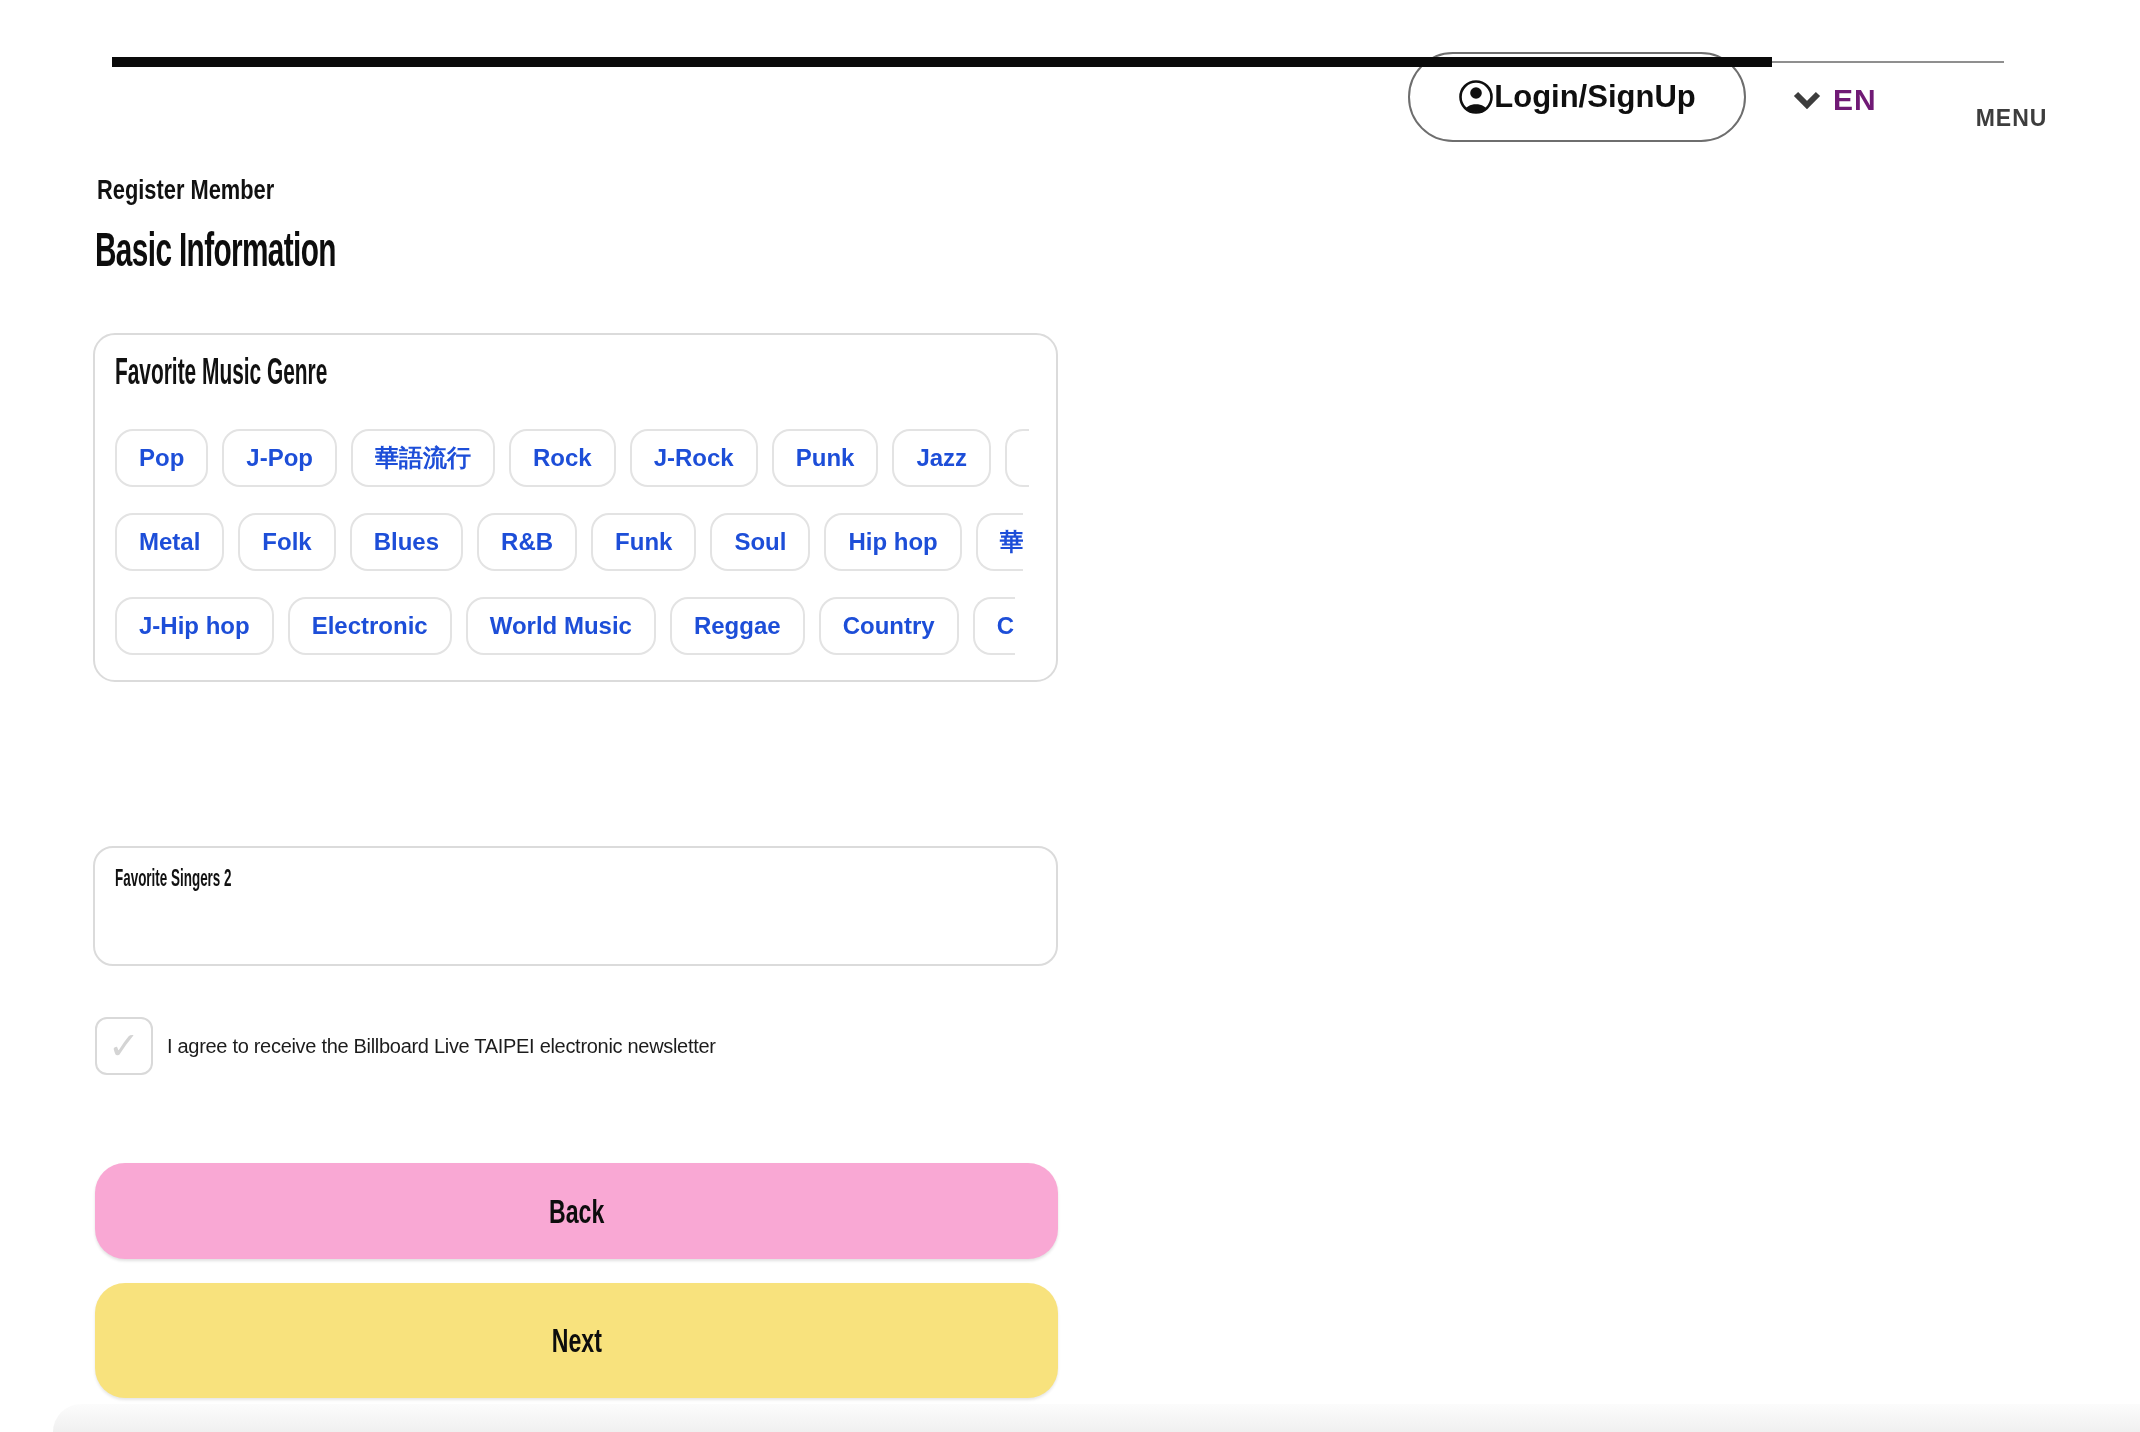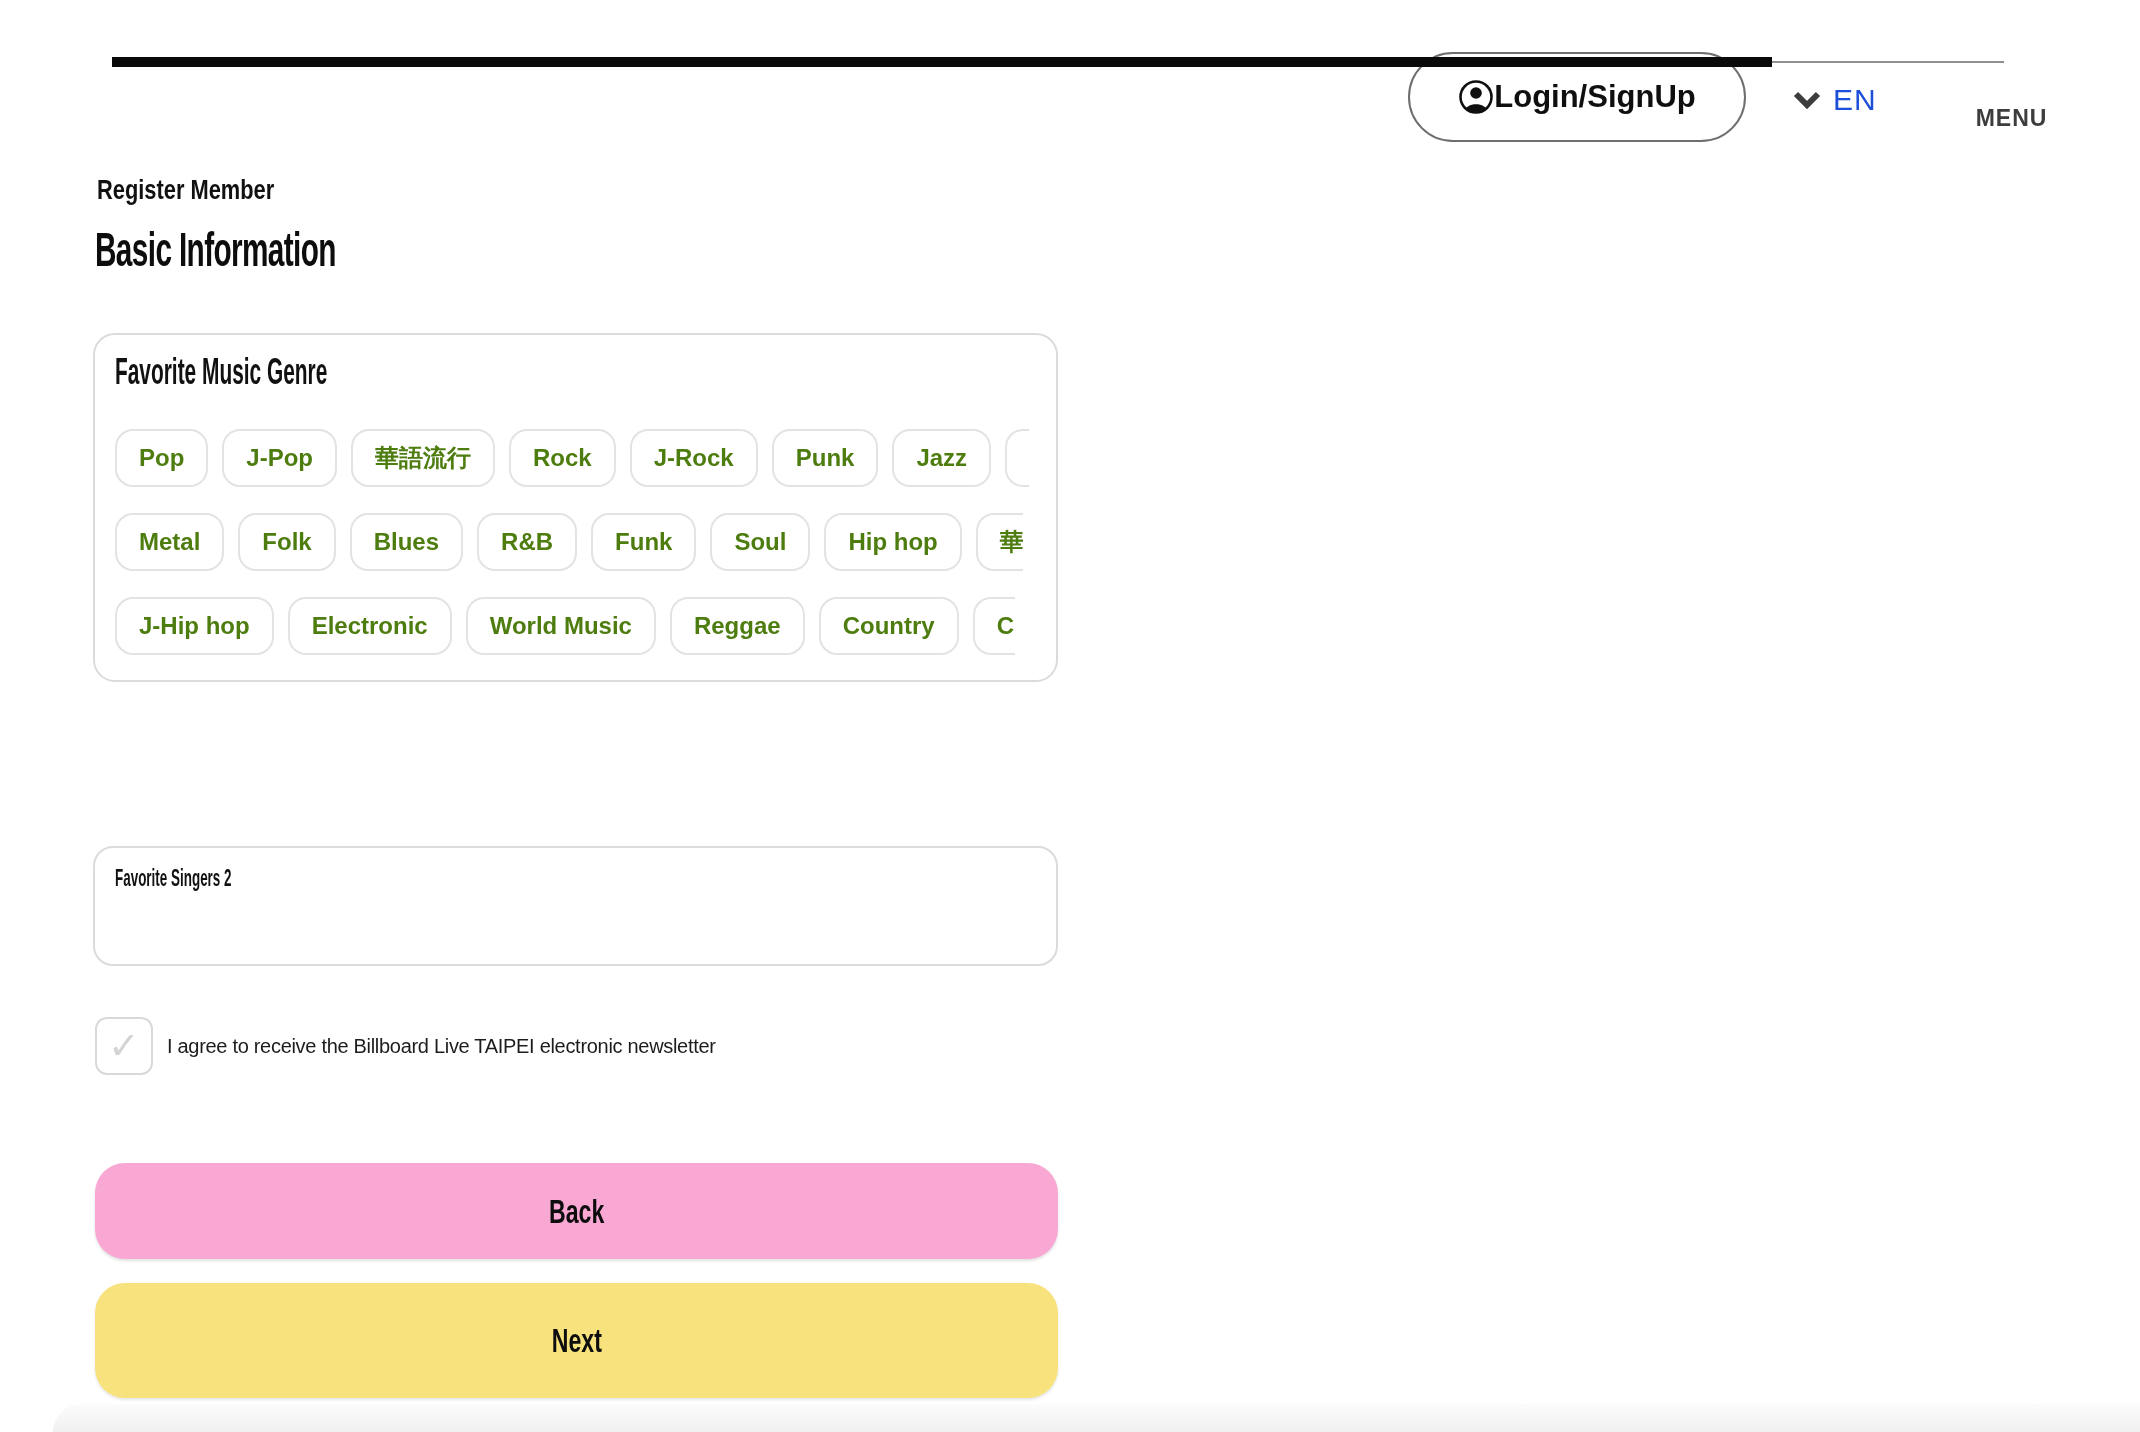--- a/index.html
+++ b/index.html
@@ -18,21 +18,21 @@
   .logo-sub  { display:block; font-weight:bold; font-size:13px; letter-spacing:6px; color:#0a0a0a; margin:1px 0 0 28px; }
 
   .login-pill { position:absolute; left:1408px; top:52px; width:338px; height:90px; background:#fff;
                 border:2px solid #6e6e6e; border-radius:45px; z-index:4;
                 display:flex; align-items:center; justify-content:center; cursor:pointer;
                 font-family:"Liberation Sans", sans-serif; }
   .login-label { font-weight:bold; font-size:31px; color:#0f0f0f; }
 
   .lang { position:absolute; left:1793px; top:82px; height:36px; display:flex; align-items:center; gap:12px;
           background:none; border:none; cursor:pointer; z-index:5; }
-  .lang-label { font-weight:normal; font-size:30px; color:#1d4ed8; letter-spacing:1px; }
+  .lang-label { font-weight:bold; font-size:30px; color:#701a75; letter-spacing:1px; }
 
   .menu { position:absolute; left:1925px; top:91px; width:173px; background:none; border:none; cursor:pointer; z-index:5; }
   .menu-bar { width:173px; height:7px; background:#3d3d3d; }
   .menu-bar + .menu-bar { margin-top:10px; }
   .menu-label { display:block; text-align:center; font-weight:bold; font-size:23px; letter-spacing:1px;
                 color:#3d3d3d; margin-top:14px; }
 
   
   .breadcrumb { position:absolute; left:97px; top:174px; font-weight:bold; font-size:28px; color:#111;
                 transform:scaleX(0.78); transform-origin:left top; white-space:nowrap; }
@@ -41,21 +41,21 @@
 
   
   .genre-card { position:absolute; left:93px; top:333px; width:965px; height:349px;
                 border:2px solid #dbdbdb; border-radius:22px; background:#fff; }
   .genre-title { position:absolute; left:20px; top:16px; font-weight:bold; font-size:36px; color:#111;
                  transform:scaleX(0.58); transform-origin:left top; white-space:nowrap; }
   .chip-rows { position:absolute; left:20px; top:94px; width:925px; display:flex; flex-direction:column; gap:16px; }
   .chip-row { display:flex; flex-wrap:nowrap; gap:14px; height:68px; overflow:hidden; }
   .chip { flex:0 0 auto; height:58px; padding:0 22px; background:#fff; border:2px solid #e3e3e3;
           border-radius:18px; display:flex; align-items:center; justify-content:flex-start;
-          font-family:"Liberation Sans", sans-serif; font-weight:bold; font-size:24px; color:#4d7c0f;
+          font-family:"Liberation Sans", sans-serif; font-weight:bold; font-size:24px; color:#1d4ed8;
           cursor:pointer; white-space:nowrap; }
   .chip-clip { border-right:none; border-radius:18px 0 0 18px; overflow:hidden; padding-right:0; }
 
   
   .field-card { position:absolute; left:93px; width:965px; height:120px; border:2px solid #dbdbdb;
                 border-radius:20px; background:#fff; cursor:text; }
   .field-1 { top:702px; } .field-2 { top:846px; }
   .field-label { position:absolute; left:20px; top:16px; font-weight:bold; font-size:24px; color:#111;
                  transform:scaleX(0.56); transform-origin:left top; white-space:nowrap; }
   .field-input { position:absolute; left:20px; top:52px; width:920px; height:54px; border:none; outline:none;

